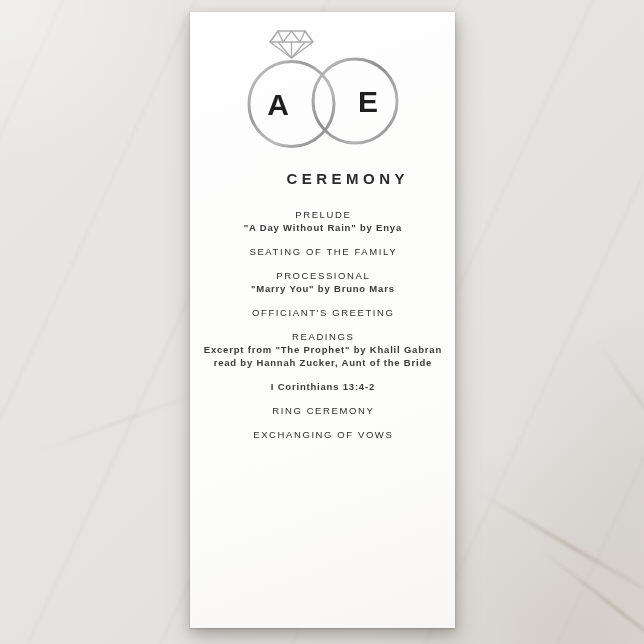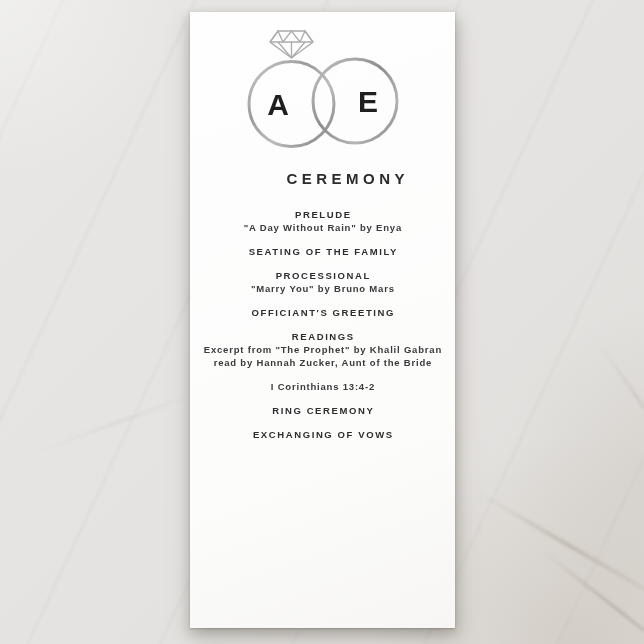--- a/index.html
+++ b/index.html
@@ -53,21 +53,21 @@
     text-align:center;
     font-size:15px;font-weight:700;color:#2b2b2b;
     letter-spacing:4.5px;text-indent:4.5px;margin-left:23px;
   }
   .program{
     position:absolute;left:8px;top:196px;width:249px;
     text-align:center;color:#333;
   }
   .program-group{margin-bottom:11px;}
   .program-heading{
-    font-size:9.5px;font-weight:700;letter-spacing:1.6px;text-indent:1.6px;
+    font-size:9.5px;font-weight:400;letter-spacing:1.6px;text-indent:1.6px;
     line-height:13px;color:#2d2d2d;text-transform:uppercase;
   }
   .program-line{
     font-size:9.5px;font-weight:600;letter-spacing:0.8px;text-indent:0.8px;
     line-height:13px;color:#3a3a3a;
   }
 </style>
 </head>
 <body>
 

